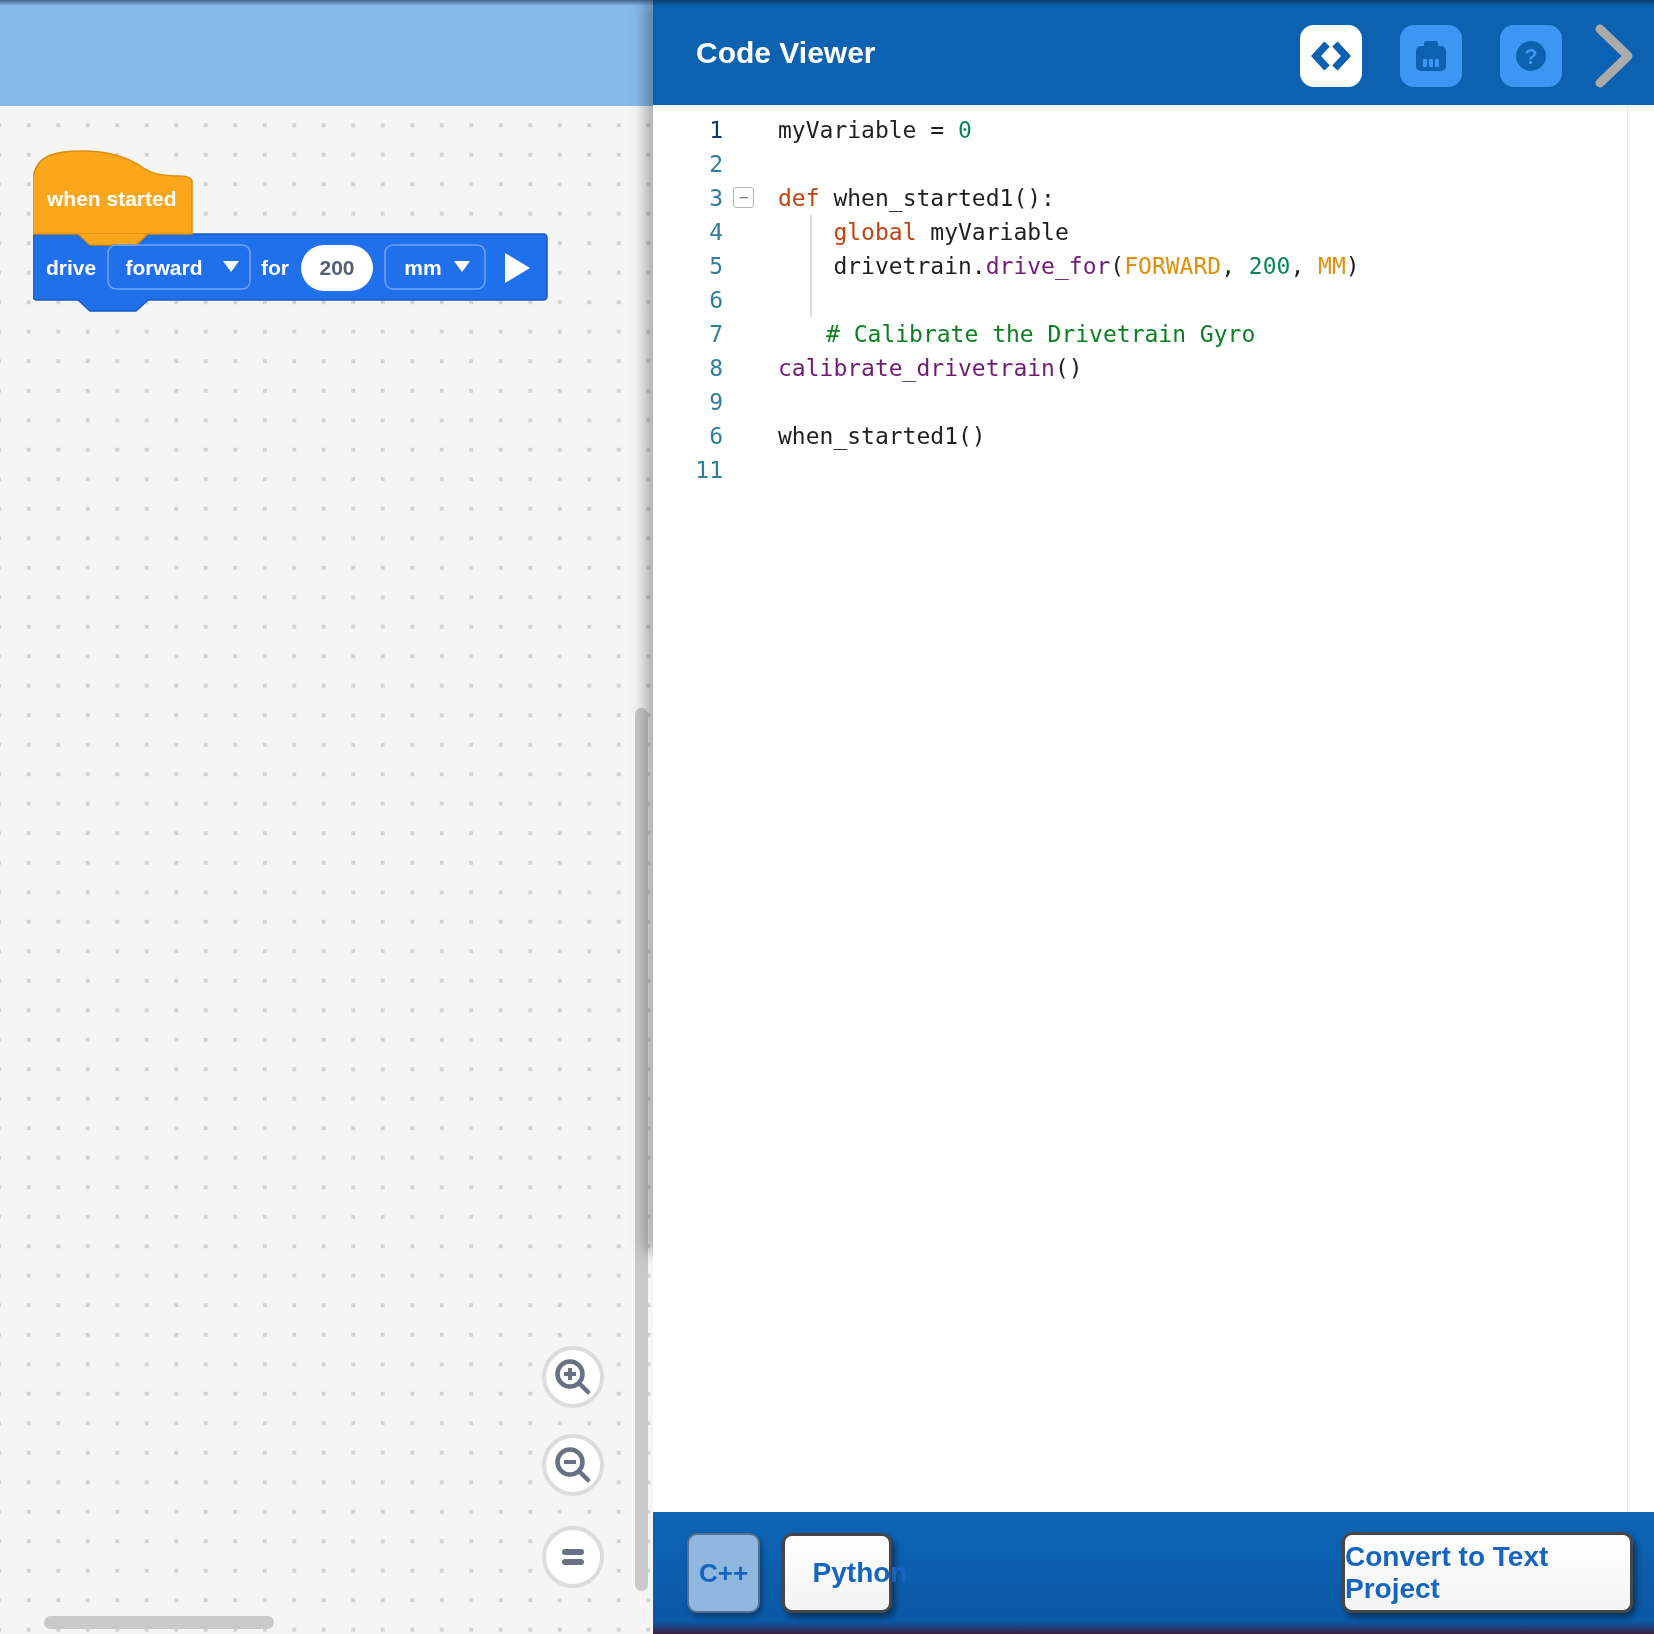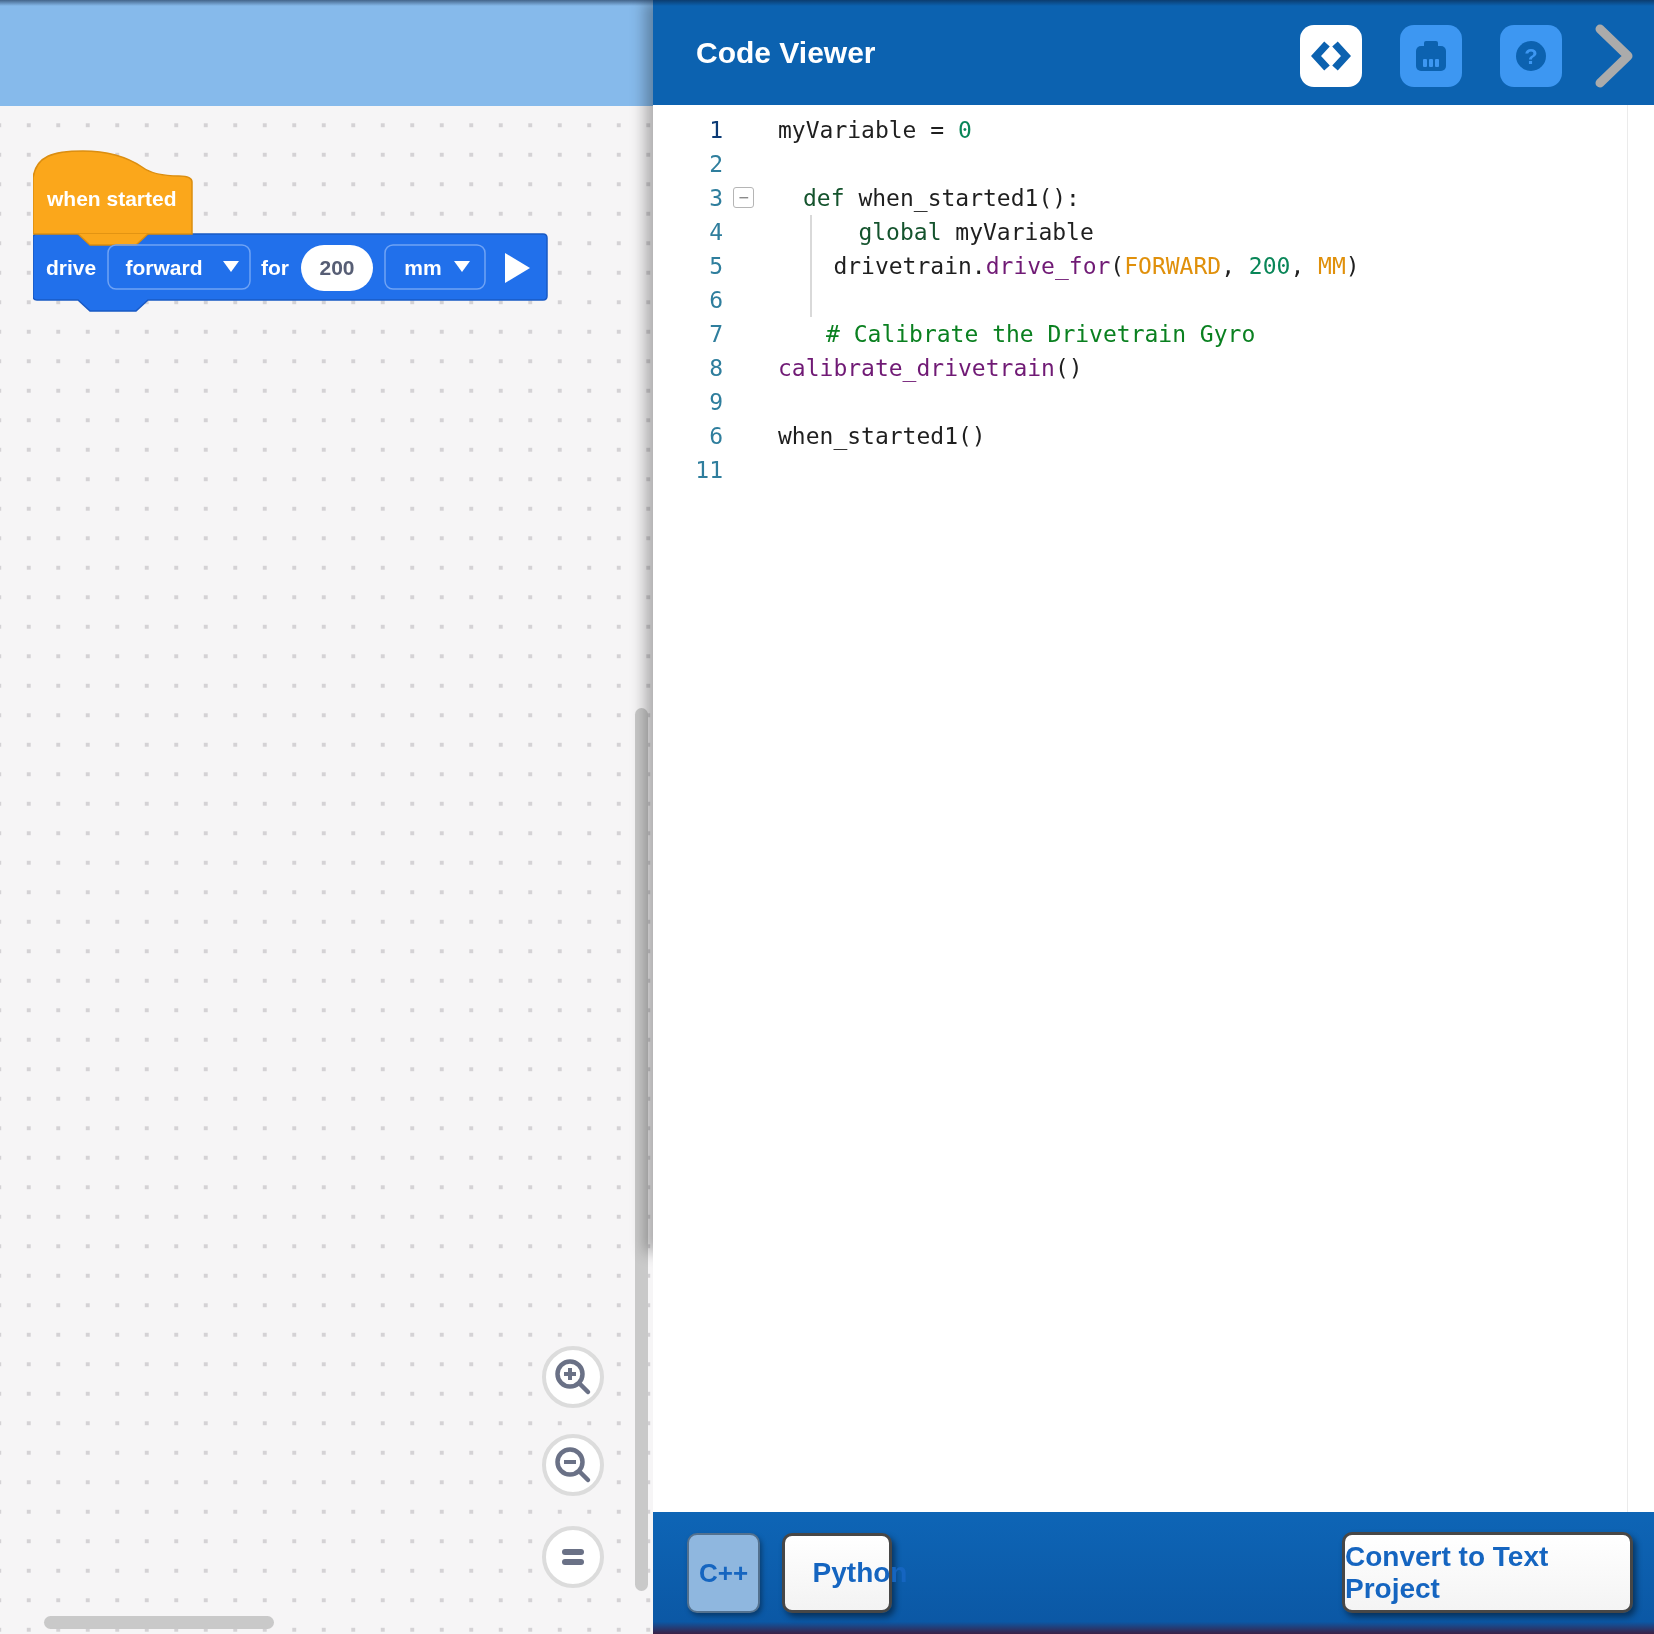--- a/index.html
+++ b/index.html
@@ -79,21 +79,21 @@
   }
   .code-line {
     position:absolute; left:125px; height:34px; line-height:34px; white-space:pre;
   }
   .indent-guide {
     position:absolute; left:157px; width:1.5px; background:#d9d9d9;
   }
   .editor-sb { position:absolute; left:974px; top:0; width:1px; height:1407px; background:#ebebeb; }
 
   .tk-plain    { color:#1f1f1f; }
-  .tk-keyword  { color:#14532d;margin-left:25px; }
+  .tk-keyword  { color:#c2410c; }
   .tk-number   { color:#098658; }
   .tk-function { color:#701a75; }
   .tk-constant { color:#e0900b; }
   .tk-comment  { color:#0a8020;margin-left:48px; }
 
   
   .panel-footer {
     position:absolute; left:0; top:1512px; width:1001px; height:122px;
     background:linear-gradient(#0e65b6 0%, #0b58a5 90%, #3c2145 100%);
   }

